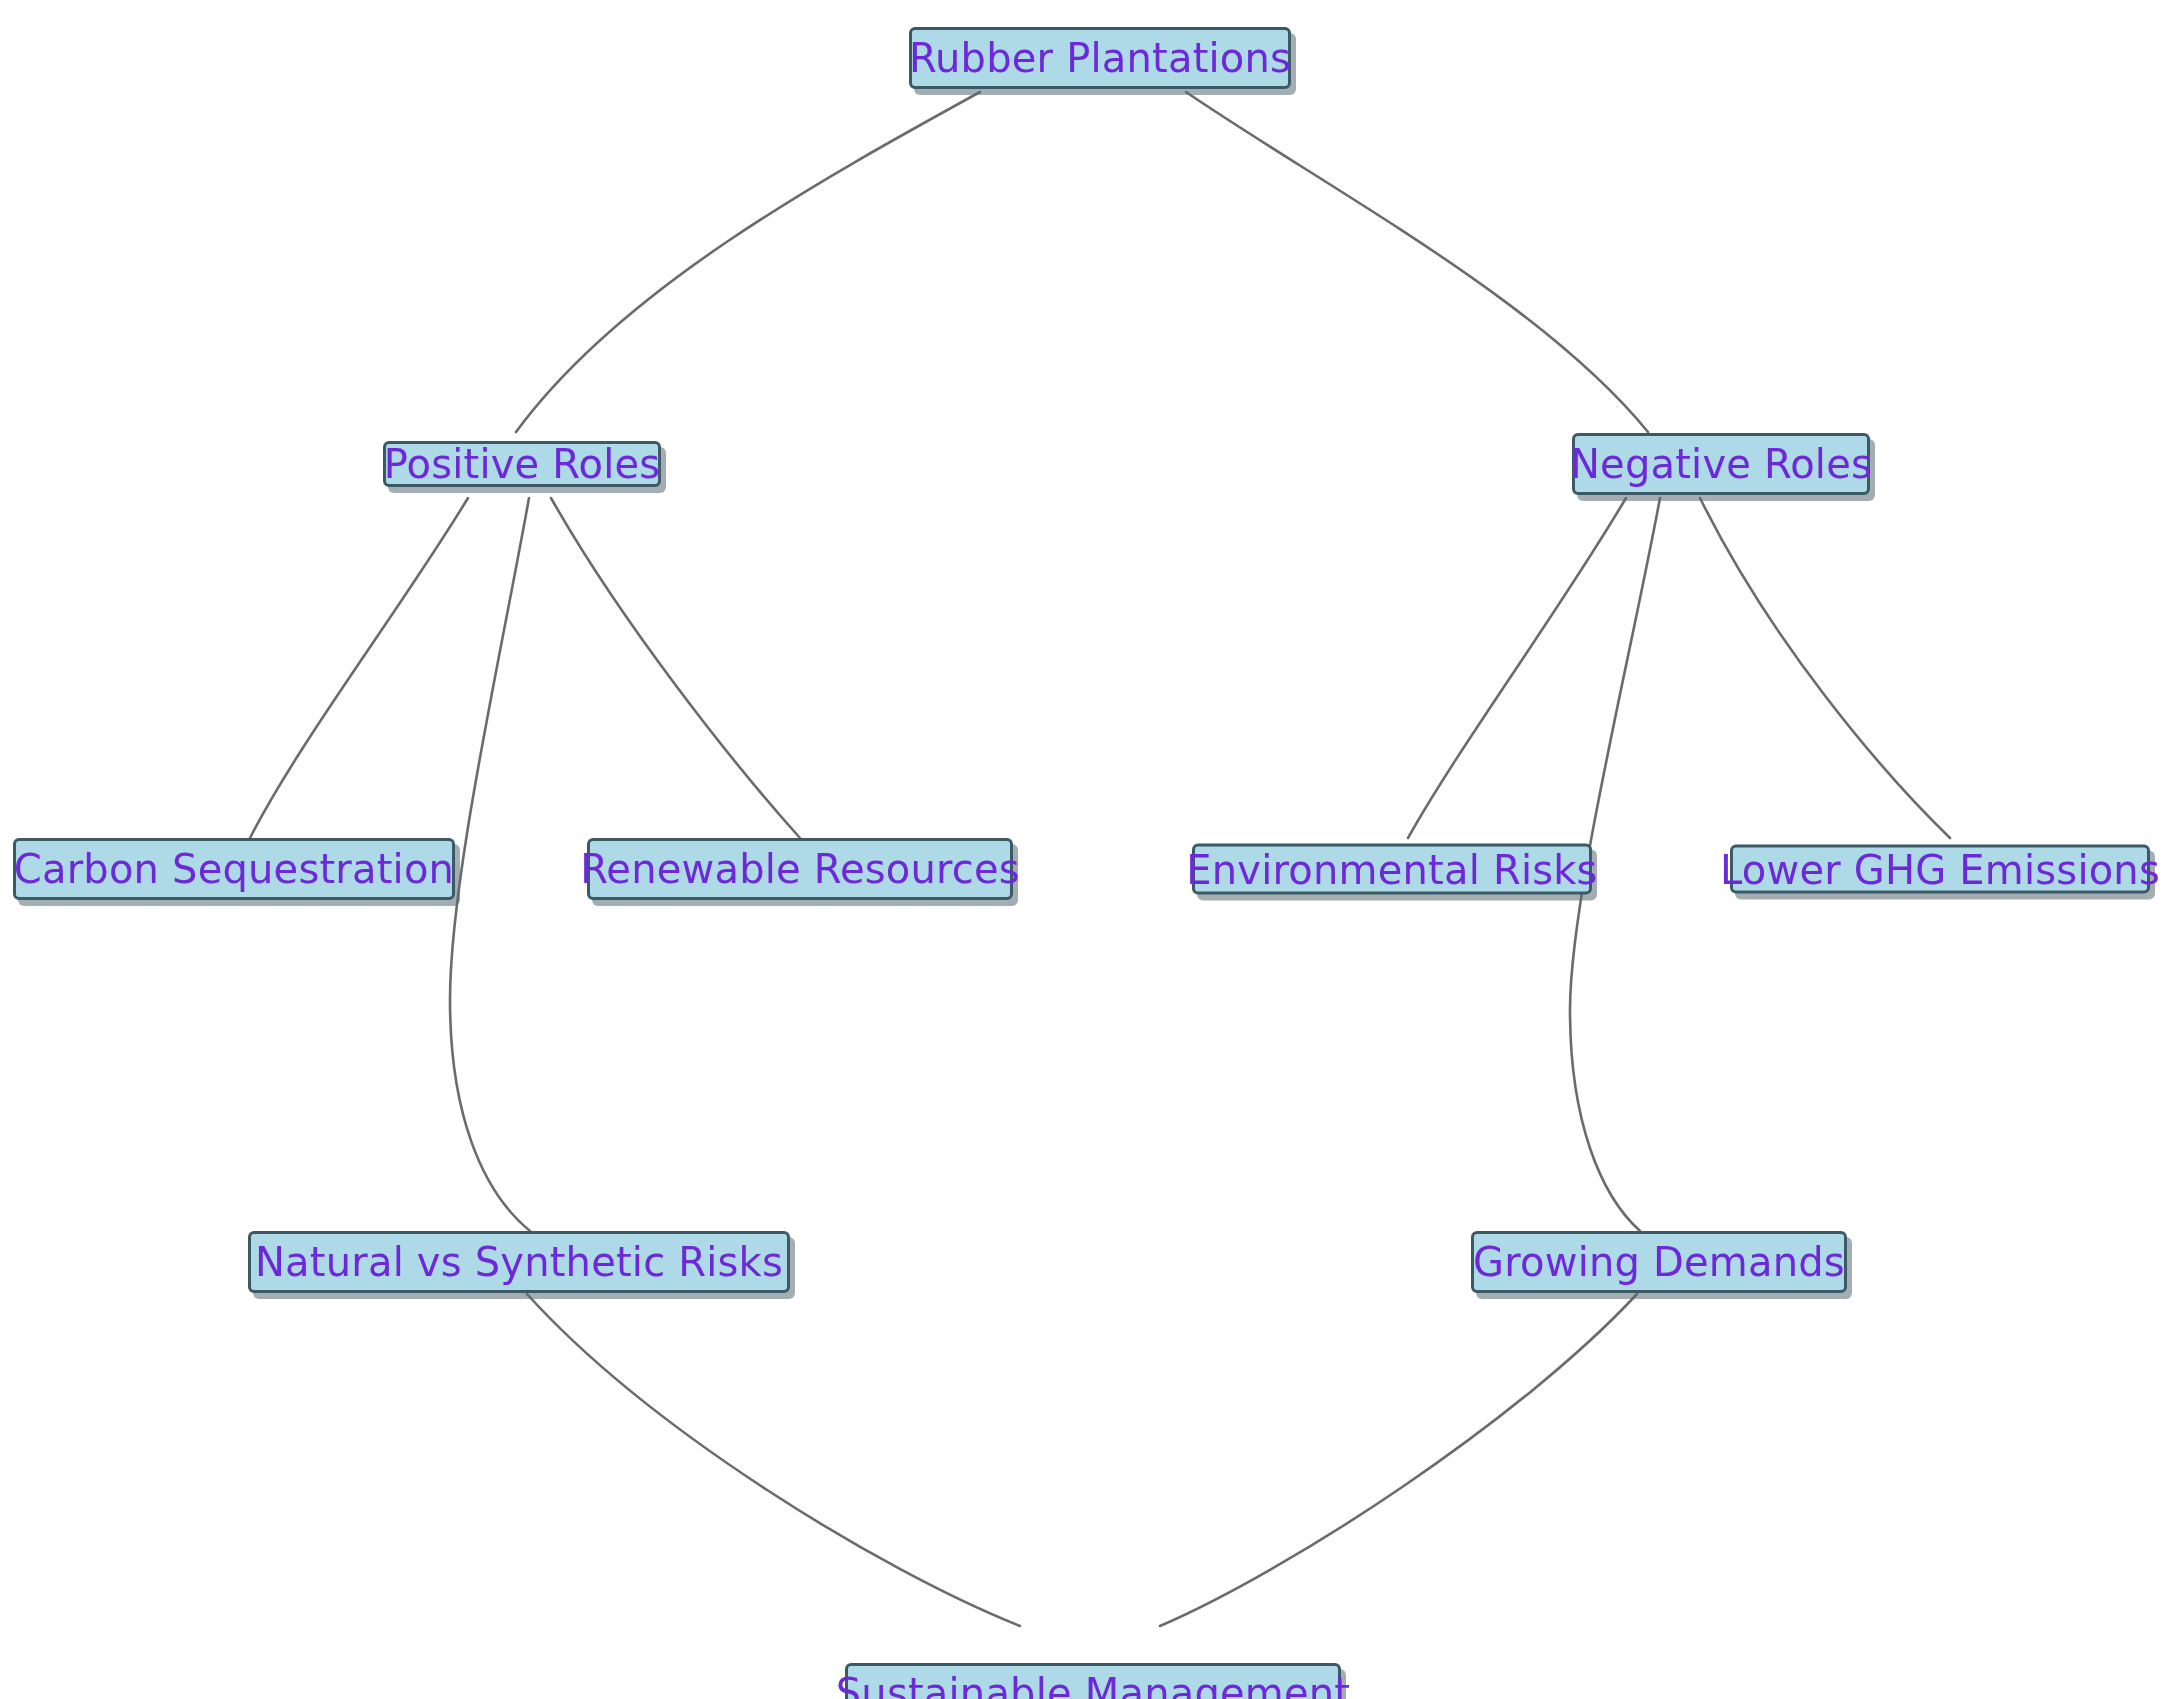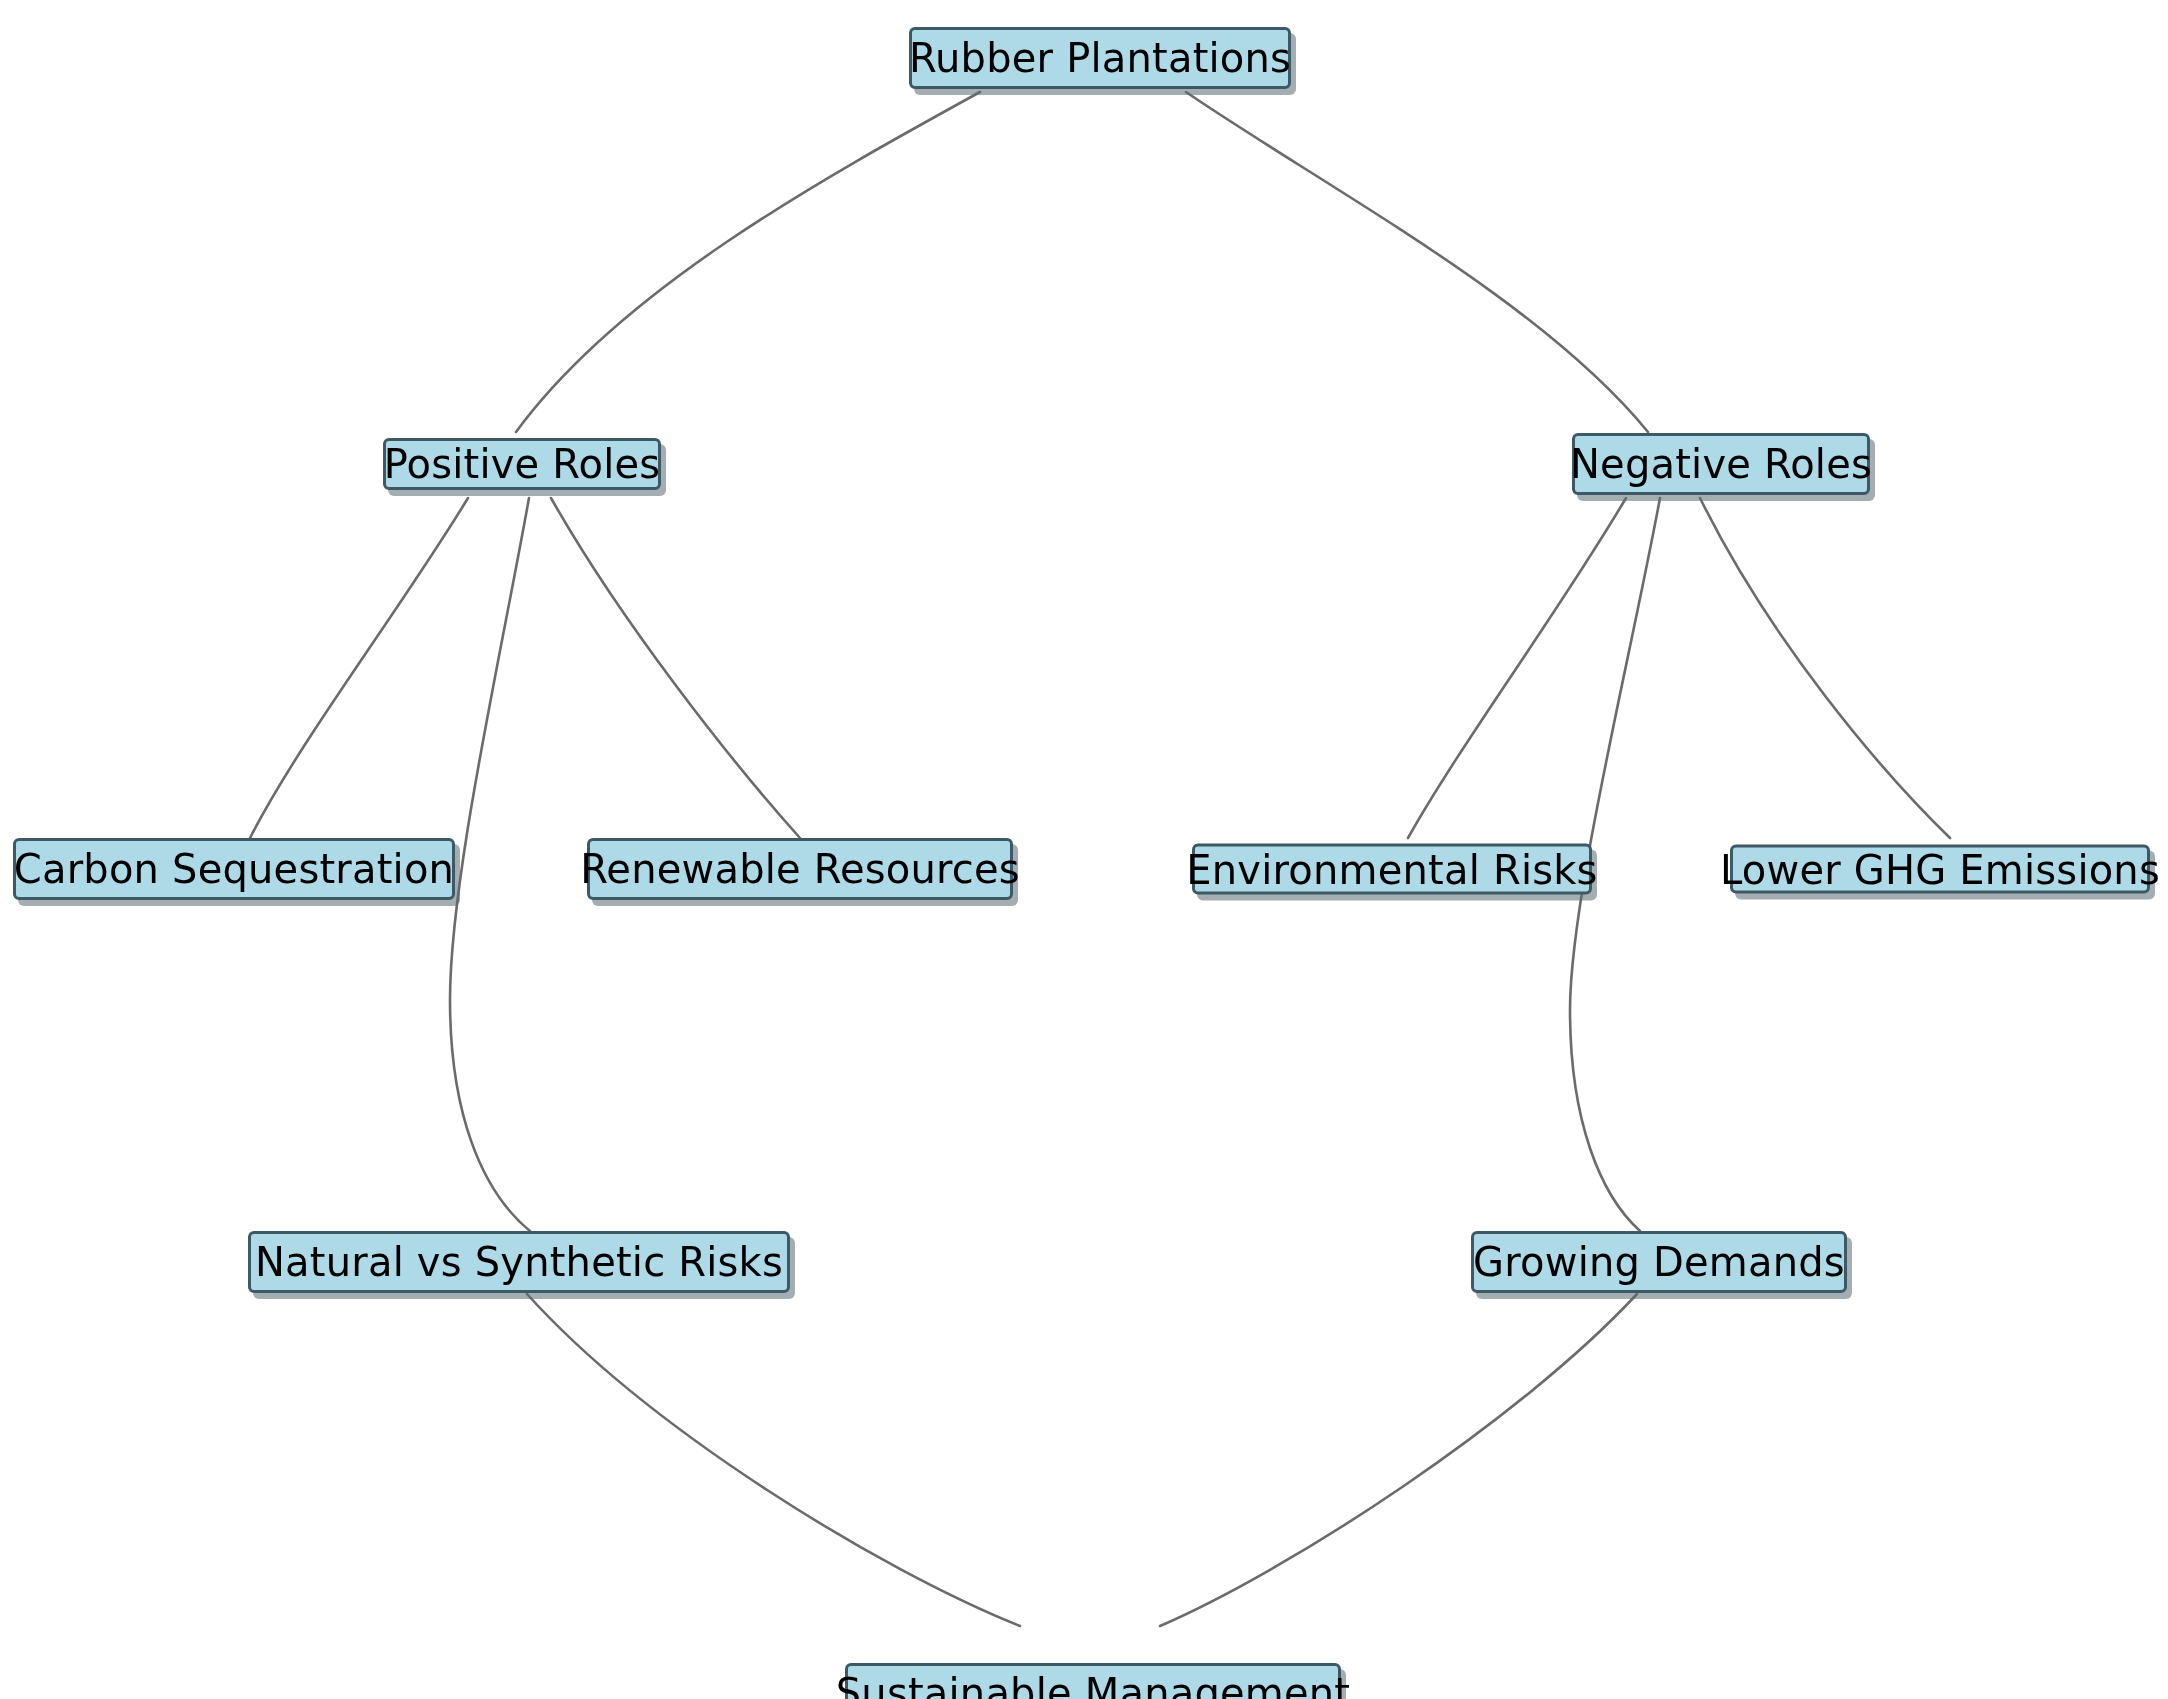--- a/index.html
+++ b/index.html
@@ -38,21 +38,21 @@
     border: 3px solid #3c5a66;
     border-radius: 6px;
     box-shadow: 5px 6px 0 rgba(90, 108, 115, 0.55);
     display: flex;
     align-items: center;
     justify-content: center;
     white-space: nowrap;
     transform: translate(-50%, -50%);
   }
   .node-label {
-    color: #000000;
+    color: #6d28d9;
     font-size: 40px;
     line-height: 1;
     letter-spacing: 0.2px;
     padding: 0 14px;
     font-family: "DejaVu Sans", sans-serif;
   }
 </style>
 </head>
 <body>
 
@@ -68,21 +68,21 @@
       <path d="M 1660,498 C 1630,660 1570,900 1570,1010 C 1570,1120 1600,1195 1640,1231" class="edge"></path>
       <path d="M 1700,498 C 1770,640 1880,770 1950,838" class="edge"></path>
       <path d="M 527,1294 C 650,1430 880,1570 1020,1626" class="edge"></path>
       <path d="M 1637,1294 C 1520,1420 1290,1570 1160,1626" class="edge"></path>
     </svg>
 
   <div id="node-layer">
       <div class="node" style="left: 1100px; top: 58px; width: 382px; height: 62px;">
         <span class="node-label">Rubber Plantations</span>
       </div>
-      <div class="node" style="left: 522px; top: 464px; width: 278px; height: 52px;">
+      <div class="node" style="left: 522px; top: 464px; width: 278px; height: 46px;">
         <span class="node-label">Positive Roles</span>
       </div>
       <div class="node" style="left: 1721px; top: 464px; width: 298px; height: 62px;">
         <span class="node-label">Negative Roles</span>
       </div>
       <div class="node" style="left: 234px; top: 869px; width: 442px; height: 62px;">
         <span class="node-label">Carbon Sequestration</span>
       </div>
       <div class="node" style="left: 800px; top: 869px; width: 426px; height: 62px;">
         <span class="node-label">Renewable Resources</span>

